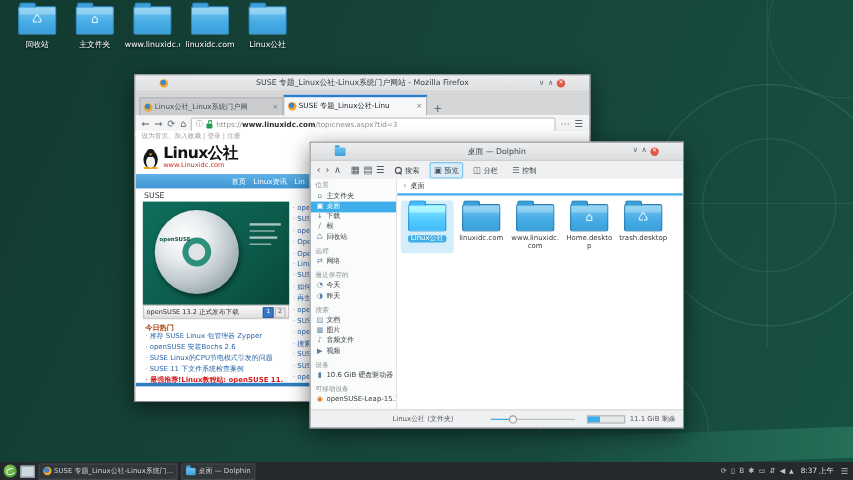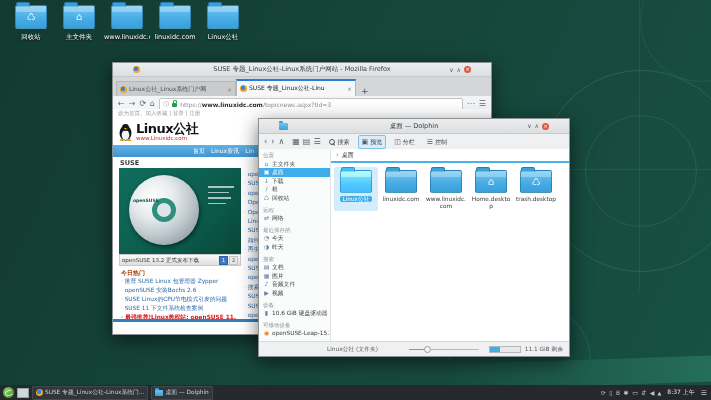--- a/index.html
+++ b/index.html
@@ -72,21 +72,21 @@
   .url b{color:#2b2e31;font-weight:bold;}
   .ffpage{position:absolute;top:46px;left:0;right:0;bottom:0;background:#fff;overflow:hidden;}
   .site-topbar{height:9px;font-size:5.5px;color:#999;padding:1px 5px 0;white-space:nowrap;}
   .site-header{height:26px;display:flex;align-items:center;padding:0 5px;}
   .logo-text{margin-left:3px;line-height:1;}
   .logo-main{font-size:13px;font-weight:bold;color:#101215;letter-spacing:-0.5px;}
   .logo-sub{font-size:5.5px;color:#d42a1e;margin-top:1px;}
   .bluenav{height:12px;background:linear-gradient(#5fb1e6,#3f96d4);display:flex;align-items:center;}
   .bluenav-items{margin-left:80px;font-size:6px;color:#fff;white-space:nowrap;}
   .pagecontent{position:relative;height:163px;}
-  .suse-label{position:absolute;left:7px;top:2px;font-size:6.5px;font-weight:bold;color:#35383b;}
+  .suse-label{position:absolute;left:7px;top:2px;font-size:6.5px;font-weight:normal;color:#35383b;}
   .cd-box{position:absolute;left:6px;top:11px;width:122px;height:86px;overflow:hidden;
     background:linear-gradient(135deg,#0f6e5d 0%,#0b5748 70%,#094739 100%);}
   .disc{position:absolute;left:10px;top:7px;width:70px;height:70px;border-radius:50%;
     background:radial-gradient(circle at 35% 32%,#ffffff 0%,#e8ecee 30%,#c3ccd1 55%,#9fabb2 75%,#cdd5d9 100%);
     box-shadow:1px 2px 4px rgba(0,0,0,.5);}
   .disc::after{content:"";position:absolute;left:23px;top:23px;width:24px;height:24px;border-radius:50%;
     background:#dfe5e7;border:5px solid #2e8f7c;box-sizing:border-box;}
   .disc-label{position:absolute;left:14px;top:30px;font-size:4.5px;color:#0c5446;font-weight:bold;}
   .cd-lines{position:absolute;right:7px;top:18px;width:26px;}
   .cd-lines i{display:block;height:1.5px;background:rgba(255,255,255,.65);margin-bottom:4px;}

